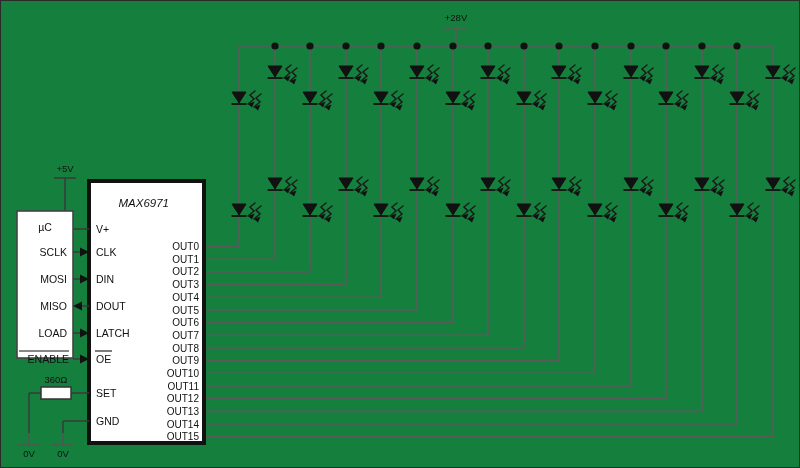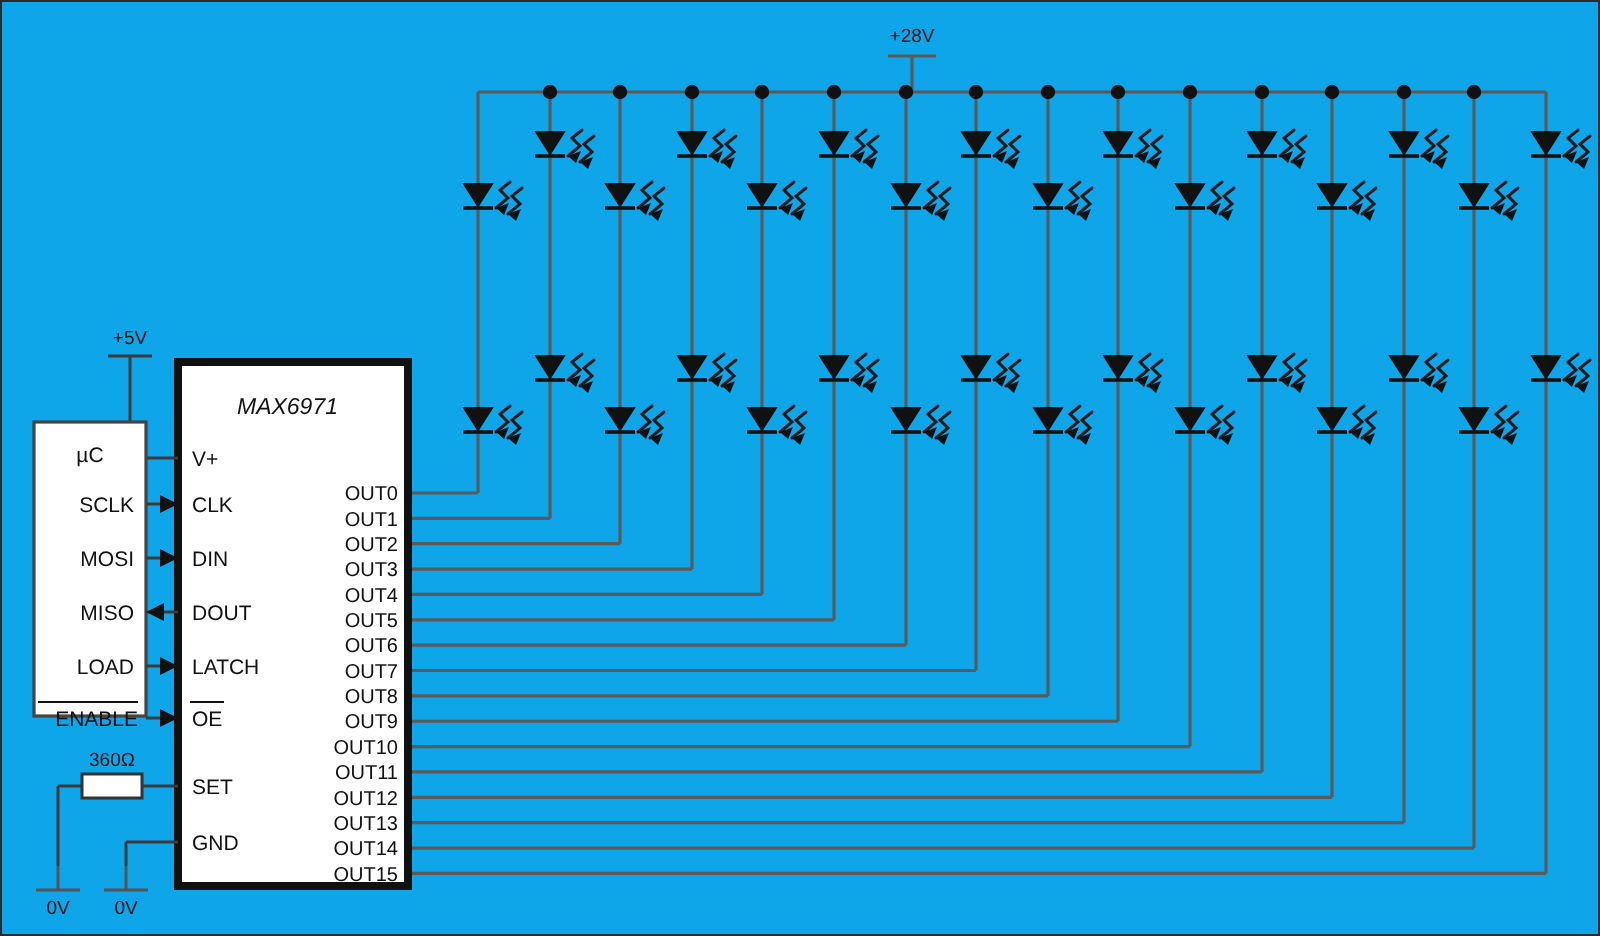--- a/index.html
+++ b/index.html
@@ -1,17 +1,17 @@
 <!DOCTYPE html>
 <html><head>
 <meta charset="utf-8">
 <style>
   html,body{margin:0;padding:0;background:#fff;}
   body{font-family:"Liberation Sans",sans-serif;}
-  #frame{position:relative;width:800px;height:468px;background:#0ea5e9;
+  #frame{position:relative;width:800px;height:468px;background:#15803d;
          border:1px solid #2b2b2b;box-sizing:border-box;overflow:hidden;}
   #svg{position:absolute;left:0;top:0;width:800px;height:468px;}
   text{font-family:"Liberation Sans",sans-serif;fill:#111;}
   .lbl{font-size:10.5px;}
   .lbl-sm{font-size:9.5px;}
   .out{font-size:10px;}
   .ic-name{font-size:11.5px;font-style:italic;}
   .wire{stroke:#5a5a5a;stroke-width:1.6;fill:none;}
   .wire-d{stroke:#3a3a3a;stroke-width:1.5;fill:none;}
   .icbox{fill:#ffffff;stroke:#111;stroke-width:4;}

